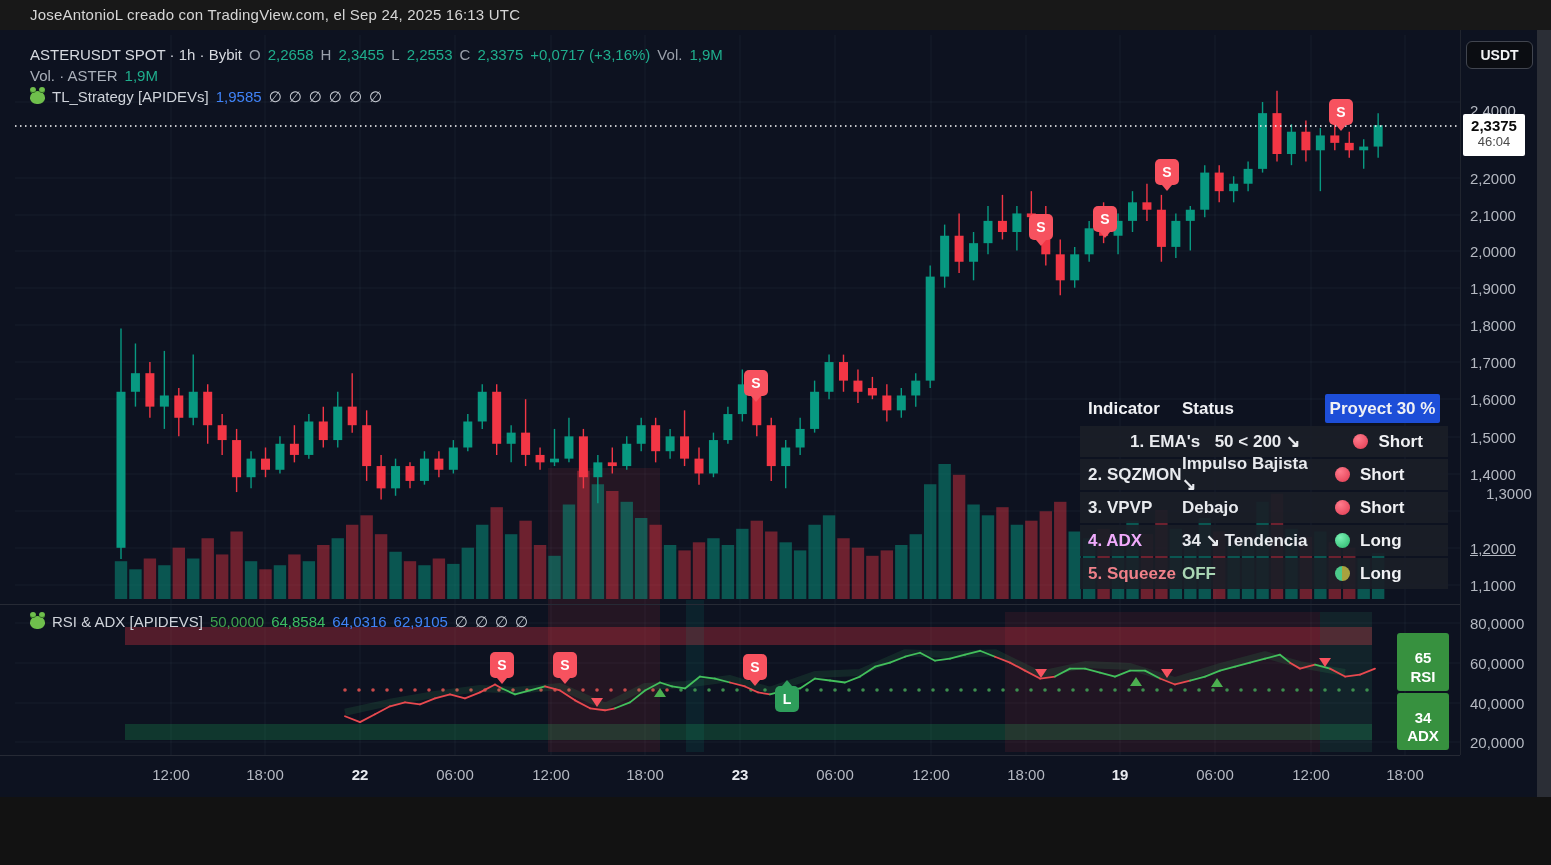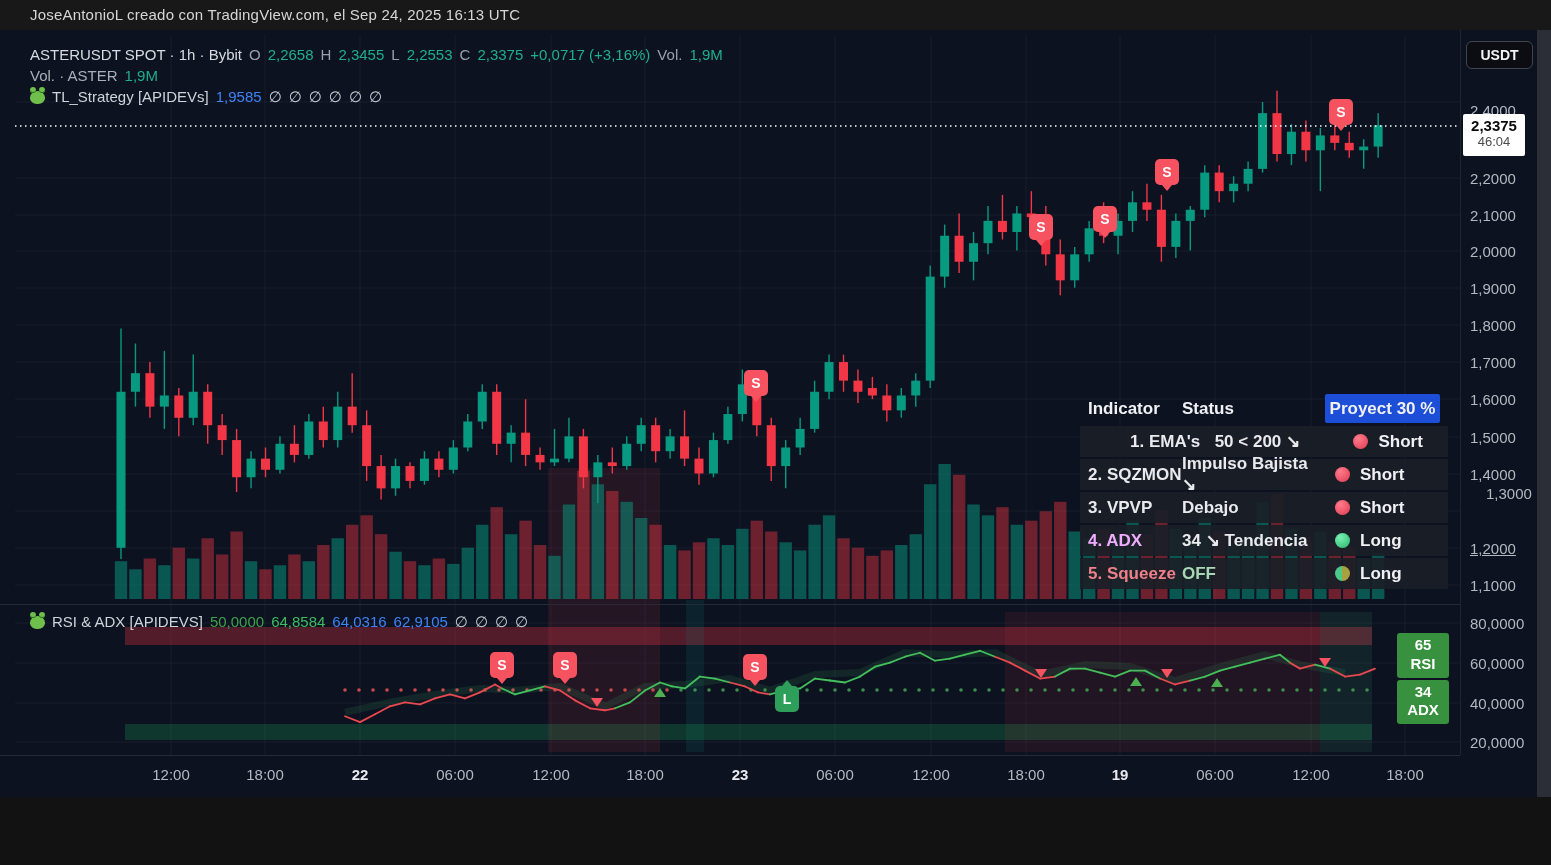--- a/index.html
+++ b/index.html
@@ -19,21 +19,21 @@
   .frog:before, .frog:after { content:""; position:absolute; top:-4px; width:6px; height:6px; background:#6fbf4c; border-radius:50%; box-shadow:inset 0 -1px 0 #2e6b22; }
   .frog:before { left:0; } .frog:after { right:0; }
   .usdt-btn { position:absolute; left:1466px; top:11px; width:67px; height:28px; background:#0b0d12; border:1px solid #41454f; border-radius:6px; color:#f2f3f5; font-size:14px; font-weight:bold; text-align:center; line-height:26px; cursor:pointer; }
   .price-tick, .time-tick { position:absolute; color:#b4b8c1; font-size:15px; }
   .time-tick { transform:translateX(-50%); }
   .time-tick.major { color:#e9ebf0; font-weight:bold; }
   .cur-price { position:absolute; left:1463px; top:84px; width:62px; height:42px; background:#ffffff; border-radius:2px; text-align:center; color:#0a0a0a; }
   .cur-price .v { font-size:15px; font-weight:bold; padding-top:3px; }
   .cur-price .cd { font-size:13px; color:#4a4a4a; }
   .rsi-badges { position:absolute; left:1397px; top:603px; width:52px; }
-  .rsi-badge { width:52px; background:#37913f; color:#fff; text-align:center; font-weight:bold; font-size:15px; line-height:1.25; padding:3px 0 4px; border-radius:3px; }
+  .rsi-badge { width:52px; background:#37913f; color:#fff; text-align:center; font-weight:bold; font-size:15px; line-height:1.25; padding:16px 0 4px; border-radius:3px; }
   .rsi-badge + .rsi-badge { margin-top:2px; }
   .sig-table { position:absolute; left:1080px; top:363px; width:368px; font-size:17px; }
   .sig-row { display:flex; height:31px; margin-bottom:2px; align-items:center; }
   .sig-row .c1 { width:102px; padding-left:8px; }
   .sig-row .c2 { width:143px; }
   .sig-row .c3 { width:115px; display:flex; align-items:center; padding-left:10px; }
   .sig-head { font-weight:bold; color:#f0f1f4; }
   .sig-head .c3 { background:#1d4ed8; border-radius:2px; height:29px; }
   .sig-body .sig-row { background:rgba(26,30,39,.92); color:#e8eaee; font-weight:bold; }
   .dot { width:15px; height:15px; border-radius:50%; margin-right:10px; flex:none; }

